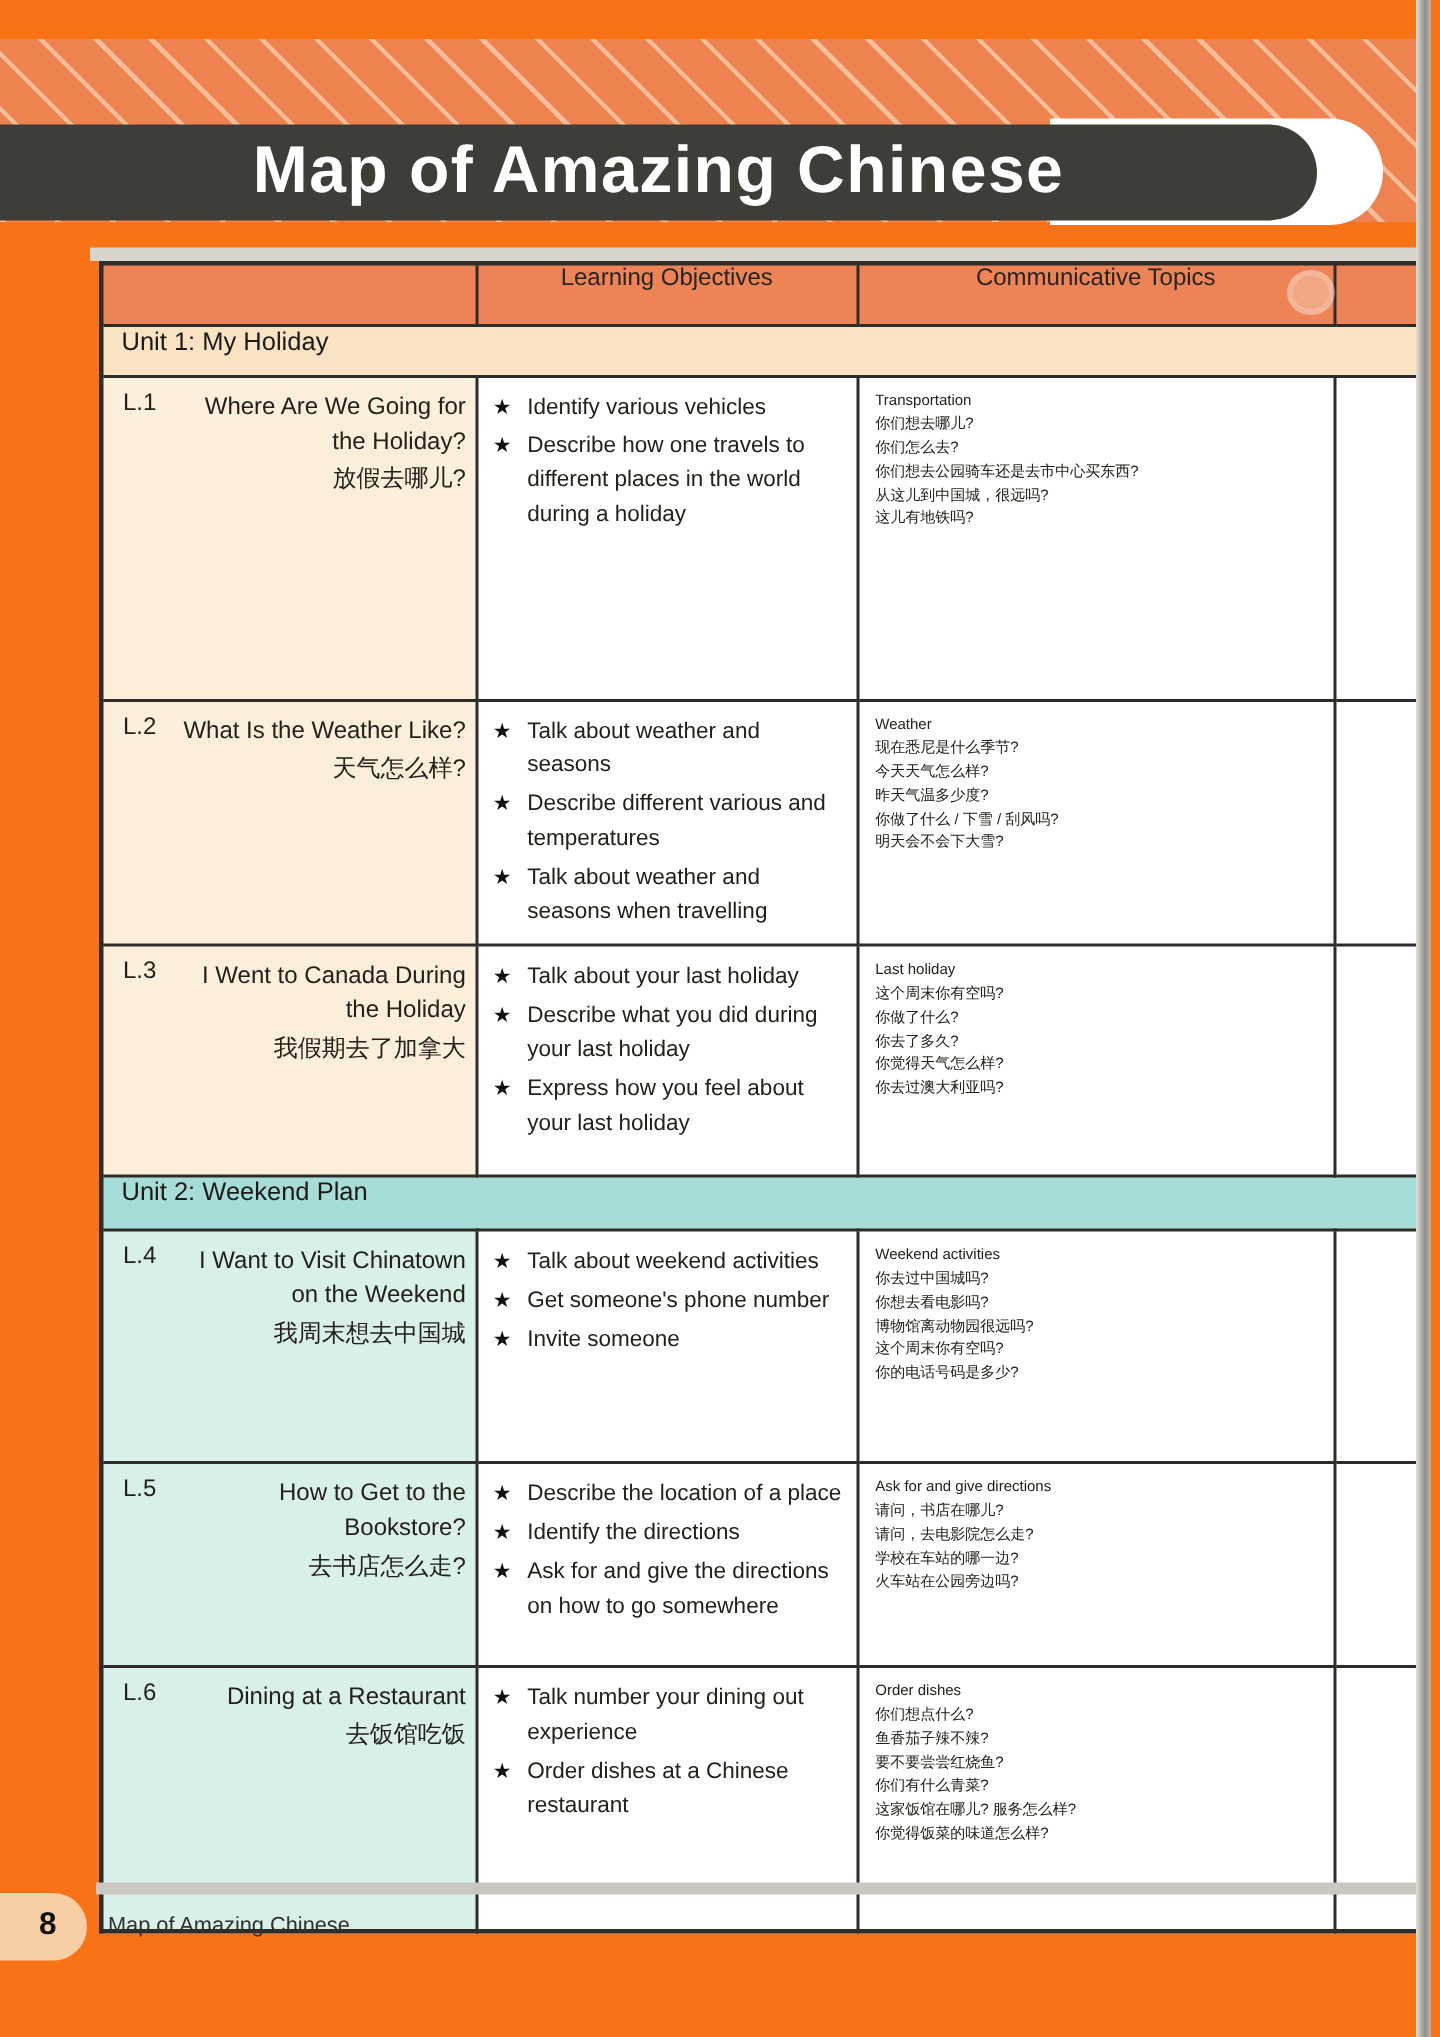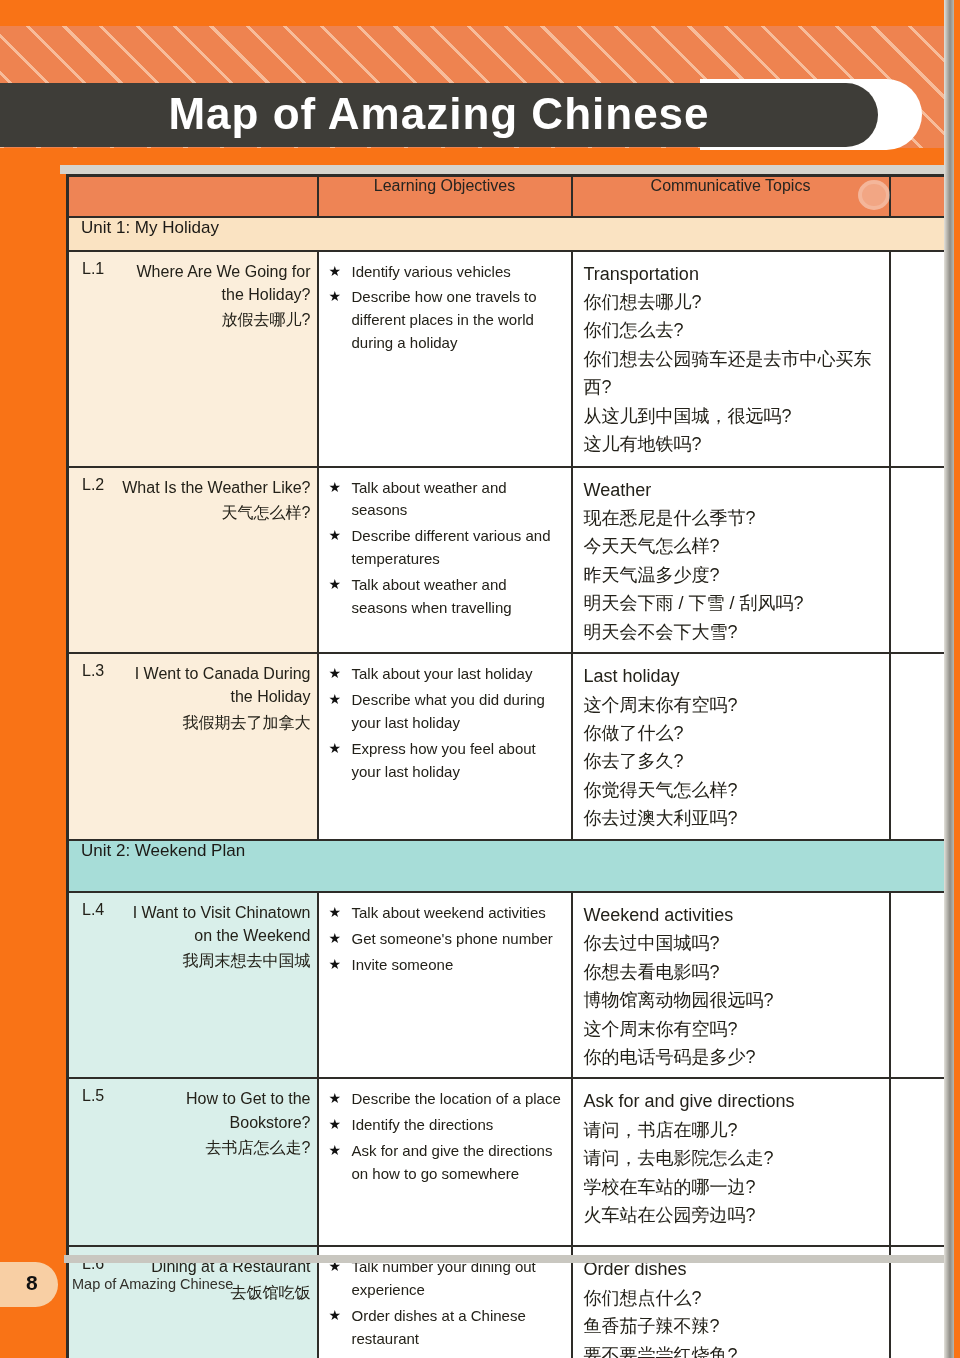--- a/index.html
+++ b/index.html
@@ -67,21 +67,21 @@
   .lnum { flex:0 0 36px; }
   .ltitle { flex:1 1 auto; line-height:1.45;text-align:right; }
   .ltitle .zh { margin-top:2px; }
   td.cell-obj { padding:9px 6px 6px 10px; }
   .obj-item {
     position:relative; padding-left:23px; font-size:15px; color:#232119;
     line-height:1.53; margin-bottom:3px;
   }
   .obj-item .star { position:absolute; left:0; top:0; font-size:14px; color:#111; }
   td.cell-topics { padding:8px 6px 6px 11px; }
-  .topic-line { font-size:18px; color:#232119; line-height:1.58; }
+  .topic-line { font-size:10px; color:#232119; line-height:1.58; }
   td.cell-edge { background:#ffffff; }
   
   .footer-tab {
     position:absolute; left:0; top:1262px; width:58px; height:45px;
     background:var(--footer-tab); border-radius:0 24px 24px 0;
   }
   .footer-num {
     position:absolute; left:26px; top:1271px; font-size:21px; font-weight:bold; color:#111;
   }
   .footer-label {
@@ -159,21 +159,21 @@
         <td class="cell-obj">
             <div class="obj-item"><span class="star">★</span><span>Talk about weather and seasons</span></div>
             <div class="obj-item"><span class="star">★</span><span>Describe different various and temperatures</span></div>
             <div class="obj-item"><span class="star">★</span><span>Talk about weather and seasons when travelling</span></div>
           </td>
         <td class="cell-topics">
             <div class="topic-line">Weather</div>
             <div class="topic-line">现在悉尼是什么季节?</div>
             <div class="topic-line">今天天气怎么样?</div>
             <div class="topic-line">昨天气温多少度?</div>
-            <div class="topic-line">明天会下雨 / 下雪 / 刮风吗?</div>
+            <div class="topic-line">你做了什么 / 下雪 / 刮风吗?</div>
             <div class="topic-line">明天会不会下大雪?</div>
           </td>
         <td class="cell-edge"></td>
       </tr>
 
       <tr style="height:154px">
         <td class="cell-lesson lesson-1">
           <div class="lesson-block">
             <span class="lnum">L.3</span>
             <div class="ltitle">
@@ -191,21 +191,21 @@
             <div class="topic-line">Last holiday</div>
             <div class="topic-line">这个周末你有空吗?</div>
             <div class="topic-line">你做了什么?</div>
             <div class="topic-line">你去了多久?</div>
             <div class="topic-line">你觉得天气怎么样?</div>
             <div class="topic-line">你去过澳大利亚吗?</div>
           </td>
         <td class="cell-edge"></td>
       </tr>
 
-      <tr style="height:52px">
+      <tr style="height:36px">
         <td class="unit-bar unit-2" colspan="4">Unit 2: Weekend Plan</td>
       </tr>
 
       <tr style="height:155px">
         <td class="cell-lesson lesson-2">
           <div class="lesson-block">
             <span class="lnum">L.4</span>
             <div class="ltitle">
               <div>I Want to Visit Chinatown on the Weekend</div>
               <div class="zh">我周末想去中国城</div>
@@ -221,21 +221,21 @@
             <div class="topic-line">Weekend activities</div>
             <div class="topic-line">你去过中国城吗?</div>
             <div class="topic-line">你想去看电影吗?</div>
             <div class="topic-line">博物馆离动物园很远吗?</div>
             <div class="topic-line">这个周末你有空吗?</div>
             <div class="topic-line">你的电话号码是多少?</div>
           </td>
         <td class="cell-edge"></td>
       </tr>
 
-      <tr style="height:168px">
+      <tr style="height:136px">
         <td class="cell-lesson lesson-2">
           <div class="lesson-block">
             <span class="lnum">L.5</span>
             <div class="ltitle">
               <div>How to Get to the Bookstore?</div>
               <div class="zh">去书店怎么走?</div>
             </div>
           </div>
         </td>
         <td class="cell-obj">

